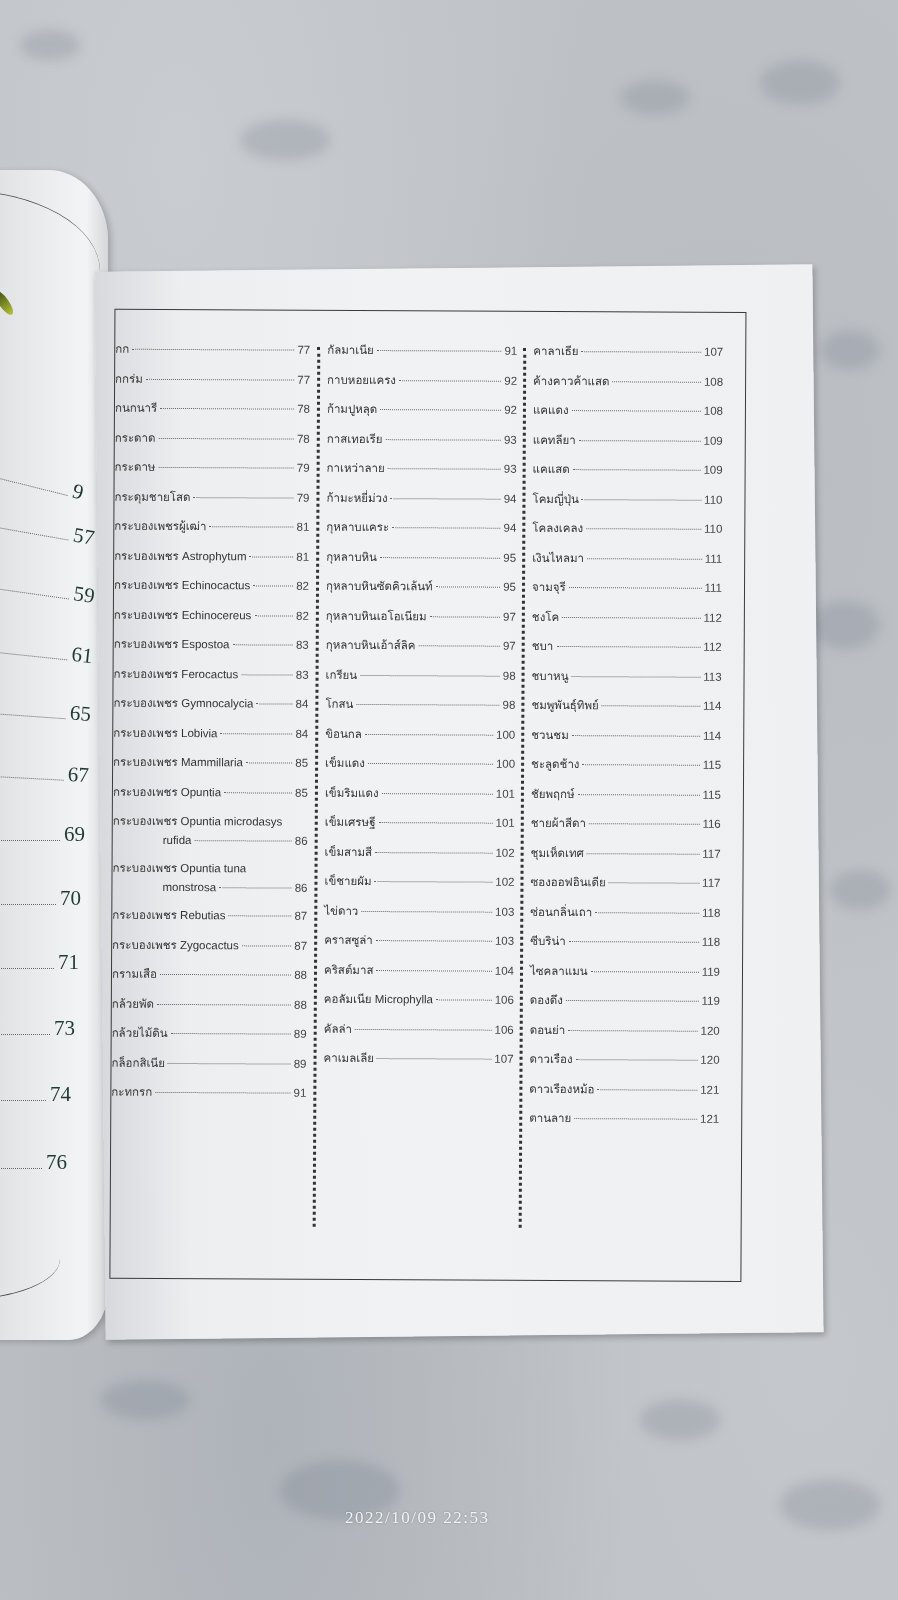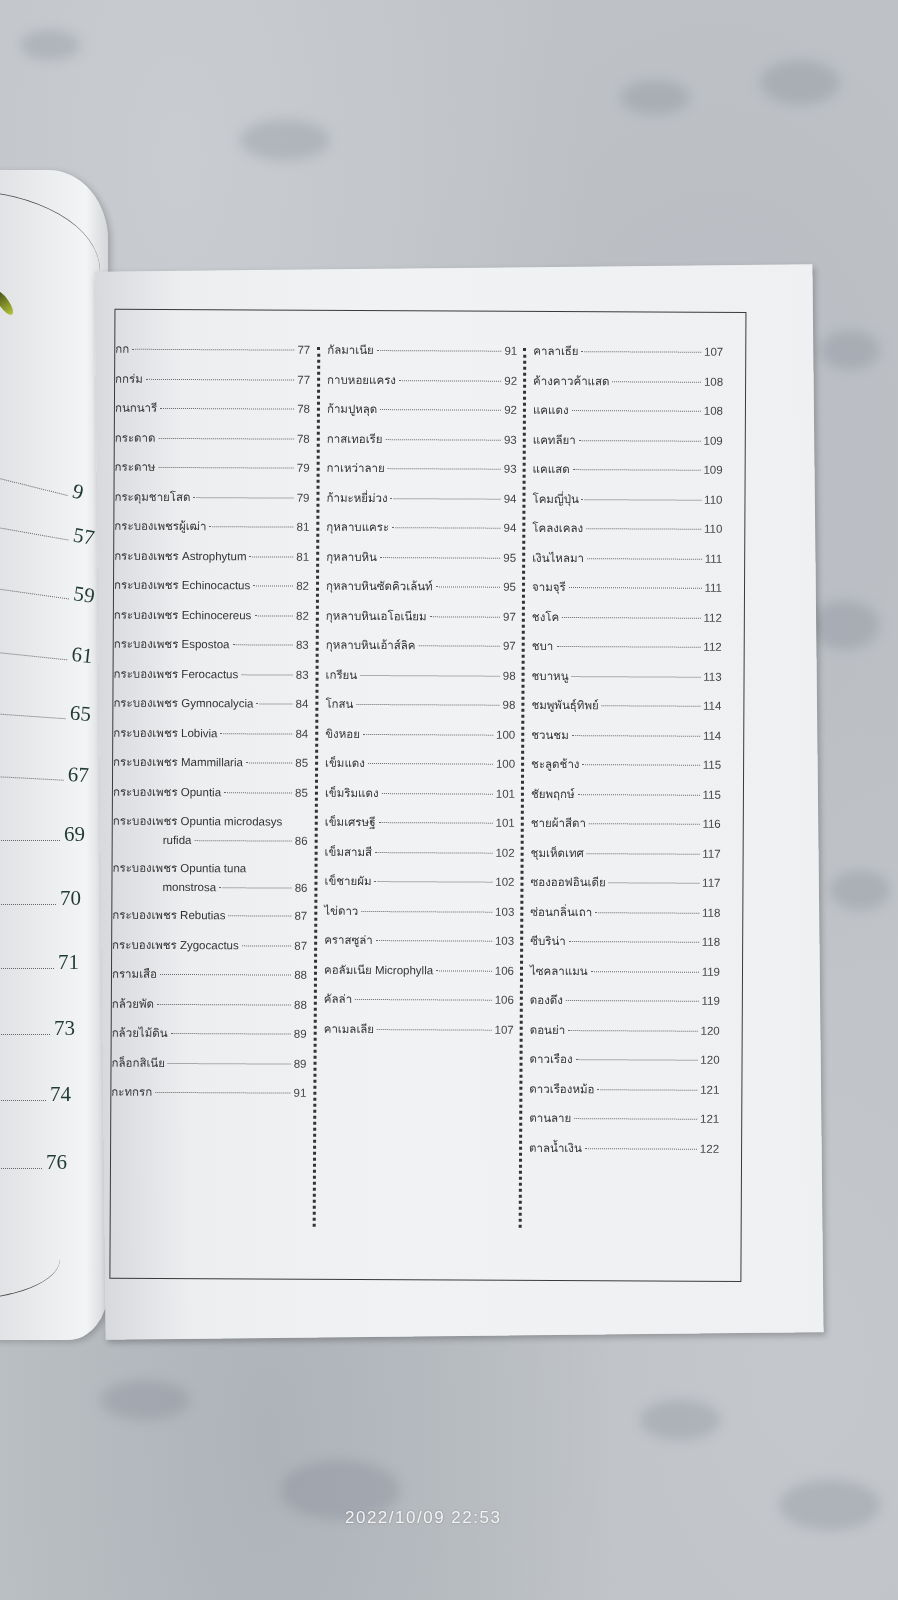--- a/index.html
+++ b/index.html
@@ -75,21 +75,21 @@
       border-radius: 50%; transform: rotate(55deg);
     }
     .lp-num {
       position: absolute; font-family: "Liberation Serif", "DejaVu Serif", serif;
       font-size: 21px; color: #1f3a30; display: flex; align-items: baseline;
     }
     .lp-num .lp-dots { width: 90px; border-bottom: 1.5px dotted #666; margin-right: 4px; }
 
     #timestamp {
       position: absolute; left: 345px; top: 1508px; color: #f4f4f4;
-      font-family: Liberation Sans, sans-serif; font-size: 17px; letter-spacing: 1.5px;
+      font-family: Liberation Serif, serif; font-size: 17px; letter-spacing: 1.5px;
       text-shadow: 0 0 2px rgba(0,0,0,0.3);
     }
   </style>
 </head>
 <body>
 
 <div class="blot" style="left:20px;top:30px;width:60px;height:30px;"></div>
 <div class="blot" style="left:240px;top:120px;width:90px;height:40px;"></div>
 <div class="blot" style="left:620px;top:80px;width:70px;height:35px;"></div>
 <div class="blot" style="left:760px;top:60px;width:80px;height:45px;"></div>
@@ -353,21 +353,21 @@
           <span class="name">เกรียน</span>
           <span class="dots"></span>
           <span class="page">98</span>
         </div>
         <div class="entry">
           <span class="name">โกสน</span>
           <span class="dots"></span>
           <span class="page">98</span>
         </div>
         <div class="entry">
-          <span class="name">ขิงหอย</span>
+          <span class="name">ขิอนกล</span>
           <span class="dots"></span>
           <span class="page">100</span>
         </div>
         <div class="entry">
           <span class="name">เข็มแดง</span>
           <span class="dots"></span>
           <span class="page">100</span>
         </div>
         <div class="entry">
           <span class="name">เข็มริมแดง</span>
@@ -391,20 +391,25 @@
         </div>
         <div class="entry">
           <span class="name">ไข่ดาว</span>
           <span class="dots"></span>
           <span class="page">103</span>
         </div>
         <div class="entry">
           <span class="name">คราสซูล่า</span>
           <span class="dots"></span>
           <span class="page">103</span>
+        </div>
+        <div class="entry">
+          <span class="name">คริสต์มาส</span>
+          <span class="dots"></span>
+          <span class="page">104</span>
         </div>
         <div class="entry">
           <span class="name">คอลัมเนีย Microphylla</span>
           <span class="dots"></span>
           <span class="page">106</span>
         </div>
         <div class="entry">
           <span class="name">คัลล่า</span>
           <span class="dots"></span>
           <span class="page">106</span>
@@ -543,23 +548,18 @@
         </div>
         <div class="entry">
           <span class="name">ดาวเรืองหม้อ</span>
           <span class="dots"></span>
           <span class="page">121</span>
         </div>
         <div class="entry">
           <span class="name">ตานลาย</span>
           <span class="dots"></span>
           <span class="page">121</span>
-        </div>
-        <div class="entry">
-          <span class="name">ตาลน้ำเงิน</span>
-          <span class="dots"></span>
-          <span class="page">122</span>
         </div>
       </div>
   </div>
 </div>
 
 <div id="timestamp">2022/10/09  22:53</div>
 
 </body></html>

